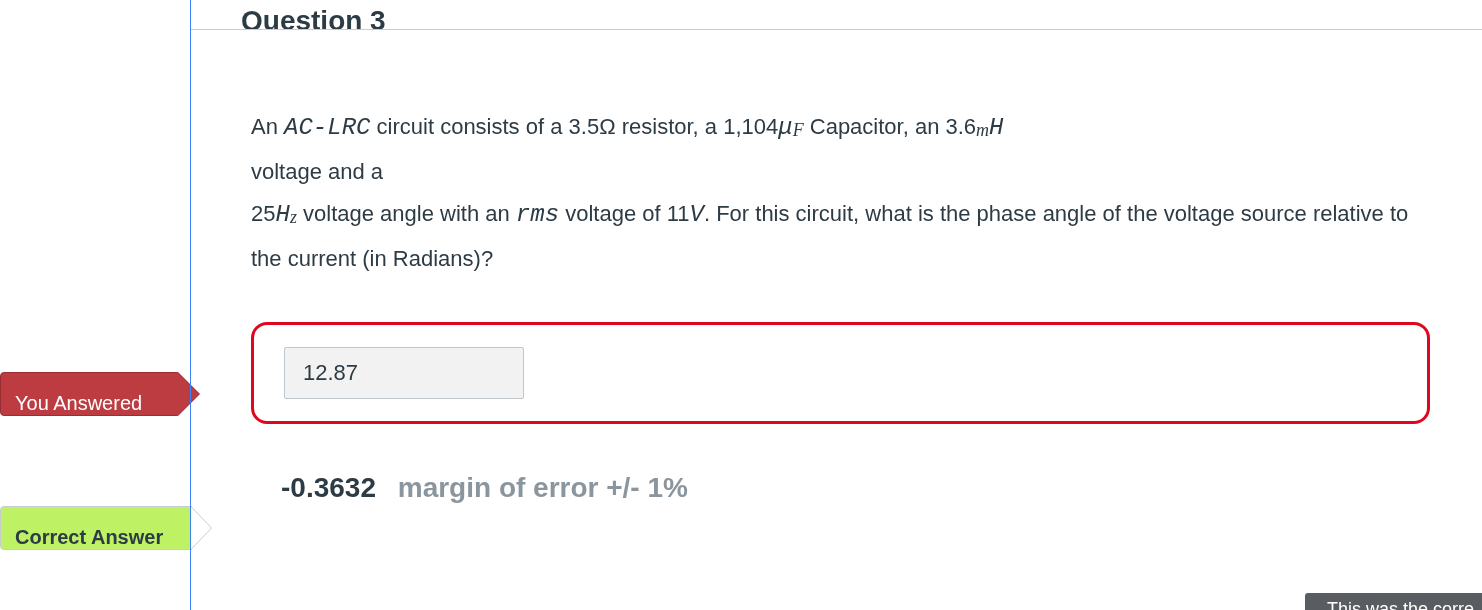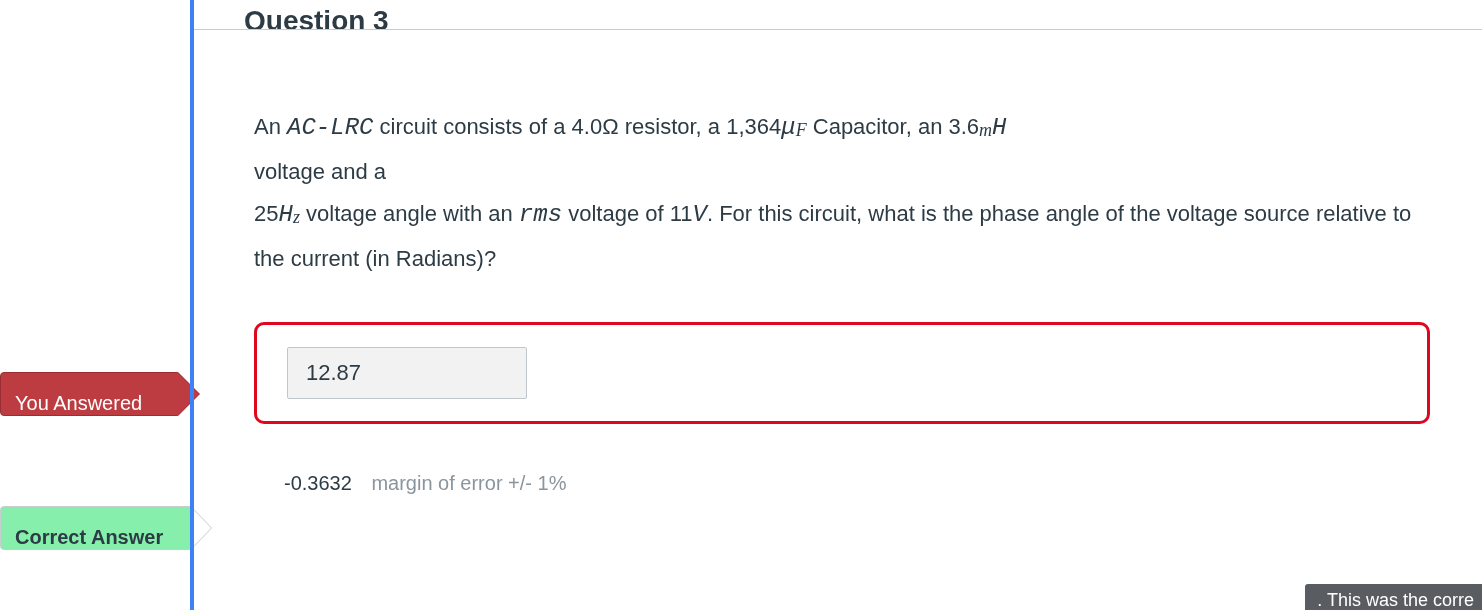--- a/index.html
+++ b/index.html
@@ -17,21 +17,21 @@
     display: flex;
     height: 100%;
   }
   .left-col {
     width: 190px;
     flex-shrink: 0;
     position: relative;
   }
   .right-col {
     flex: 1;
-    border-left: 4px solid #3b82f6;
+    border-left: 1px solid #3b82f6;
     position: relative;
   }
   .qheader {
     height: 30px;
     border-bottom: 1px solid #c7cdd1;
     padding-left: 50px;
     overflow: hidden;
     font-weight: bold;
     font-size: 28px;
     color:#2d3b45;
@@ -48,38 +48,39 @@
   }
   .qtext {
     line-height: 1.9;
     font-size: 22px;
   }
   .math-it { font-style: italic; font-family: Liberation Mono, monospace; font-size: 24px; }
   .math-sub { font-style: italic; font-family: "Times New Roman", serif; font-size: 18px; vertical-align: -2px;}
   .answer-box-wrap {
     margin-top: 42px;
     border: 3px solid #e0061f;
-    border-radius: 10px;
+    border-radius: 16px;
     padding: 22px 30px;
     width: calc(100% - 2px);
   }
   .answer-field {
     display: inline-block;
     border: 1px solid #bfc6cc;
     background: #f2f2f2;
     padding: 12px 18px;
     min-width: 240px;
     font-size: 22px;
     color: #2d3b45;
     border-radius: 2px;
   }
   .correct-row {
     margin-top: 48px;
     padding-left: 30px;
-    font-size: 20px;
+    font-size: 28px;
+    font-weight: bold;
   }
   .correct-value { color: #2d3b45; }
   .margin-text { color: #8a959e; margin-left: 14px; }
   .tag {
     position: absolute;
     left: 0;
     height: 44px;
     display: flex;
     align-items: flex-end;
     padding: 0 16px 0 14px;
@@ -111,21 +112,21 @@
     top: -1px;
     width: 0; height: 0;
     border-top: 22px solid transparent;
     border-bottom: 22px solid transparent;
     border-left: 22px solid #9a2e33;
     z-index: -1;
   }
   .tag.grey {
     top: 506px;
     width: 192px;
-    background: #86efac;
+    background: #bef264;
     color: #2d3b45;
     border: 1px solid #c7cdd1;
     border-radius: 4px 0 0 4px;
     font-weight: 600;
   }
   .tag.grey::after {
     content: "";
     position: absolute;
     right: -20px;
     top: 0px;
@@ -145,21 +146,21 @@
     border-left: 21px solid #c7cdd1;
   }
   .tooltip {
     position: absolute;
     right: 0;
     bottom: 0;
     background: #595d61;
     color: #fff;
     font-size: 18px;
     padding: 6px 8px 0 12px;
-    height: 26px;
+    height: 17px;
     overflow: hidden;
     border-radius: 3px 0 0 0;
   }
 </style>
 </head>
 <body>
 
 <div class="container">
   <div class="left-col">
     <div class="tag red">
@@ -168,21 +169,21 @@
     <div class="tag grey">
       <span>Correct Answer</span>
     </div>
   </div>
   <div class="right-col">
     <div class="qheader">
       <span class="qheader-text">Question 3</span>
     </div>
     <div class="content">
       <div class="qtext">
-        <span>An </span><span class="math-it">AC</span><span class="math-it">-</span><span class="math-it">LRC</span><span> circuit consists of a  4.0</span><span>Ω</span><span> resistor, a 1,364</span><span class="math-it">μ</span><span class="math-sub">F</span><span>  Capacitor, an 3.6</span><span class="math-sub">m</span><span class="math-it">H</span><br>
+        <span>An </span><span class="math-it">AC</span><span class="math-it">-</span><span class="math-it">LRC</span><span> circuit consists of a  3.5</span><span>Ω</span><span> resistor, a 1,104</span><span class="math-it">μ</span><span class="math-sub">F</span><span>  Capacitor, an 3.6</span><span class="math-sub">m</span><span class="math-it">H</span><br>
         <span> voltage and a</span><br>
         <span>25</span><span class="math-it">H</span><span class="math-sub">z</span><span> voltage angle with an  </span><span class="math-it">rms</span><span> voltage of  11</span><span class="math-it">V</span><span>.  For this circuit, what is the phase angle of the voltage source relative to the current (in Radians)?</span>
       </div>
 
       <div class="answer-box-wrap">
         <div class="answer-field">12.87</div>
       </div>
 
       <div class="correct-row">
         <span class="correct-value">-0.3632</span>

